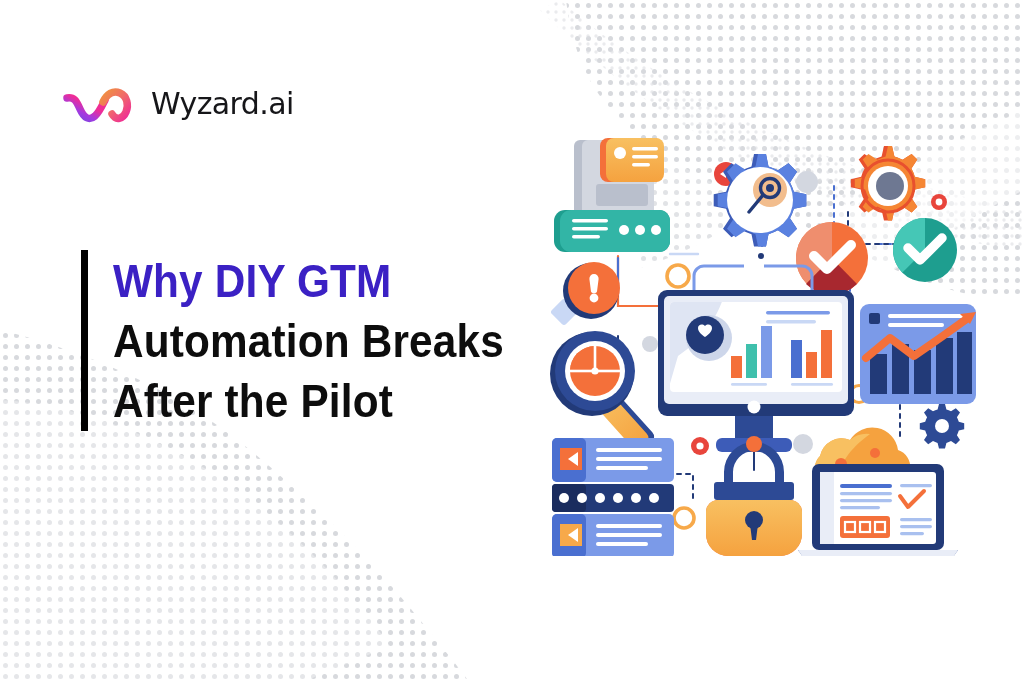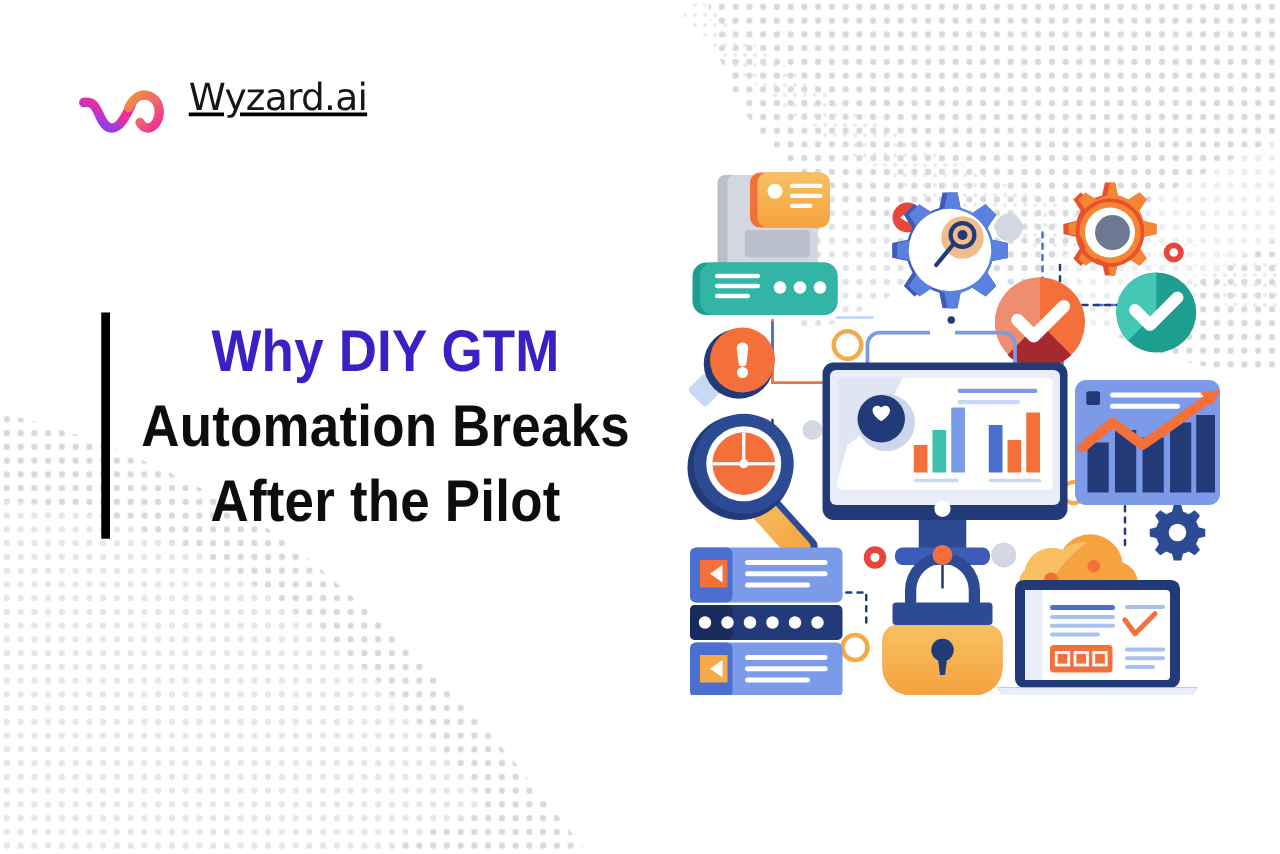--- a/index.html
+++ b/index.html
@@ -21,39 +21,39 @@
 
   
   .halftone {
     position:absolute; inset:0;
     pointer-events:none;
   }
 
   
   #logo {
     position:absolute;
-    left:62px; top:64px;
-    display:flex; align-items:flex-start; gap:9px;text-decoration:underline;
+    left:62px; top:80px;
+    display:flex; align-items:center; gap:9px;
   }
   #logo-mark { width:80px; height:48px; display:block; }
   #logo-text {
     font-family:"DejaVu Sans", sans-serif;
     font-size:30px;
     font-weight:500;
     letter-spacing:-0.6px;
     color:#161619;
     line-height:1;
     white-space:nowrap;
   }
 
   
   #headline-block {
     position:absolute;
     left:81px; top:250px;
-    display:flex; align-items:stretch;text-align:center;
+    display:flex; align-items:stretch;
   }
   #headline-rule {
     width:7px;
     background:#000000;
     flex:0 0 7px;
     margin-right:25px;
   }
   #headline-lines { padding-top:1px; }
   .hl {
     font-family:"Liberation Sans Narrow","Liberation Sans", sans-serif;

